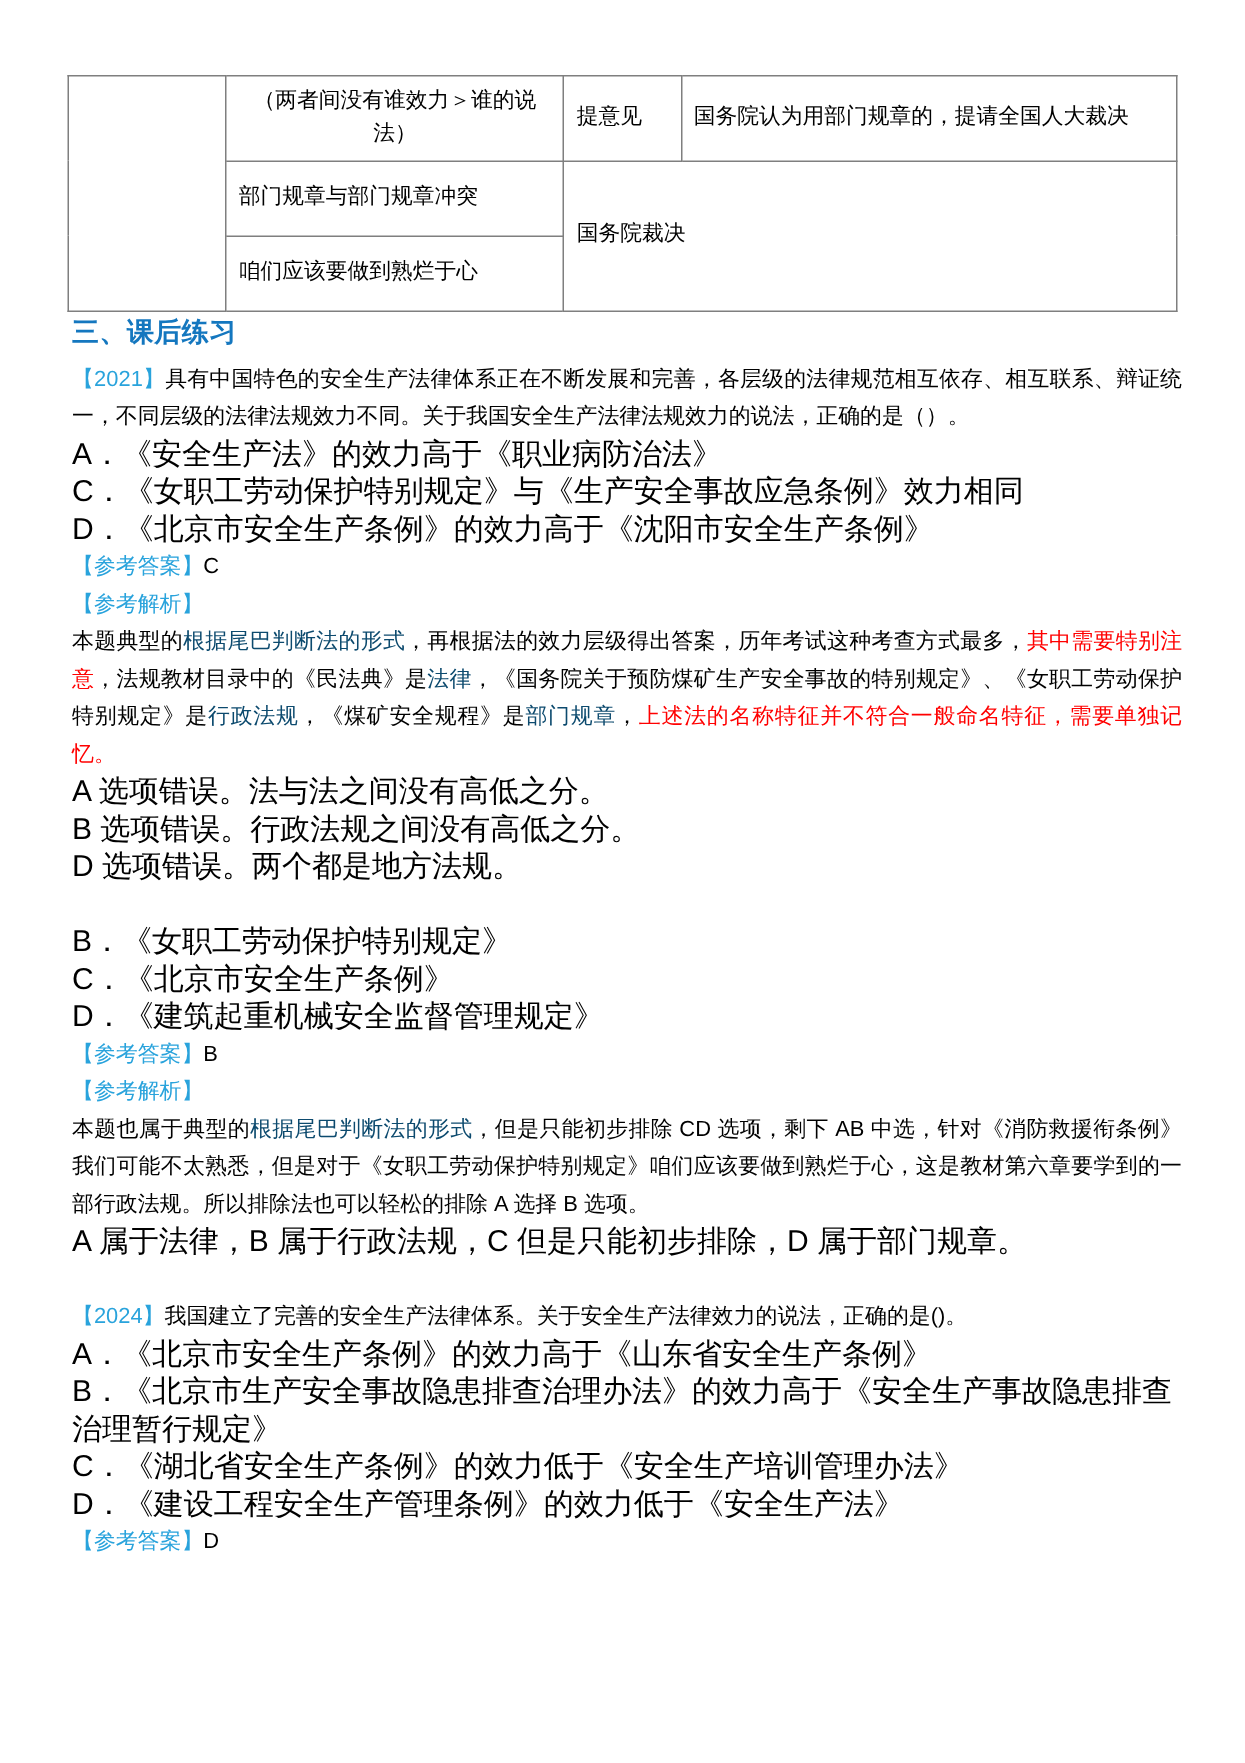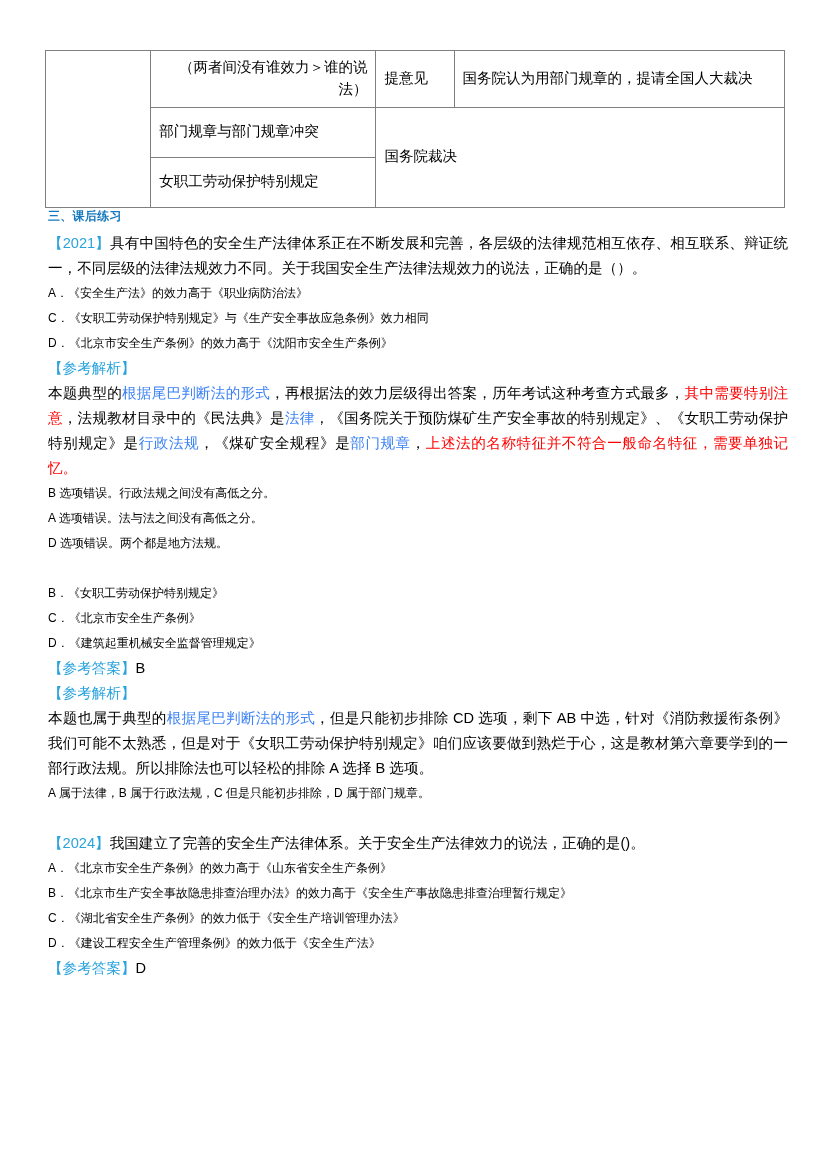--- a/index.html
+++ b/index.html
@@ -42,60 +42,60 @@
     font-size: 14.5px;
     line-height: 1.5;
     vertical-align: middle;
     color: #000;
   }
   .col-a { width: 105px; }
   .col-b { width: 225px; }
   .col-c { width: 78px; }
   .col-d { width: 330px; }
 
-  .cell-green { color: #21a35c; text-align: right; }
+  .cell-green { color: #21a35c; text-align: center; }
   .cell-red   { color: #ff0000; }
   .cell-plain { color: #000000; }
   .row-tall td { height: 37px; }
 
   
   .content {
     position: absolute;
     left: 48px;
     top: 207px;
     width: 740px;
   }
   .section-title {
     color: #1477bf;
     font-weight: bold;
-    font-size: 12px;
+    font-size: 18px;
     line-height: 1.6;
     margin: 0 0 5px 0;
     letter-spacing: 0.3px;
   }
   .para {
     font-size: 14.6px;
     line-height: 25px;
     margin: 0;
     color: #000;
     text-align: justify;
     word-break: break-all;
   }
   .opt {
-    font-size: 12px;
+    font-size: 20px;
     line-height: 25px;
     margin: 0;
     color: #000;
   }
   .gap {
     height: 25px;
   }
   .yearmark { color: #29a3dc; margin-top: 20px; }
   .label-ans { color: #29a3dc; }
-  .g { color: #3b82f6; }
+  .g { color: #0c4a6e; }
   .r { color: #ff0000; }
 </style>
 </head>
 <body>
 
 <div class="page">
 
   <div class="tbl-wrap">
     <table class="legal-table">
       <colgroup>
@@ -109,43 +109,44 @@
           <td rowspan="3" class="cell-plain"></td>
           <td class="cell-green">（两者间没有谁效力＞谁的说法）</td>
           <td class="cell-plain">提意见</td>
           <td class="cell-plain">国务院认为用部门规章的，提请全国人大裁决</td>
         </tr>
         <tr class="row-tall">
           <td class="cell-plain">部门规章与部门规章冲突</td>
           <td class="cell-red" rowspan="2" colspan="2">国务院裁决</td>
         </tr>
         <tr class="row-tall">
-          <td class="cell-plain">女职工劳动保护特别规定</td>
+          <td class="cell-plain">咱们应该要做到熟烂于心</td>
         </tr>
       </tbody>
     </table>
   </div>
 
   <div class="content">
 
     <h3 class="section-title">三、课后练习</h3>
 
     <p class="para"><span class="yearmark">【2021】</span><span>具有中国特色的安全生产法律体系正在不断发展和完善，各层级的法律规范相互依存、相互联系、辩证统一，不同层级的法律法规效力不同。关于我国安全生产法律法规效力的说法，正确的是（）。</span></p>
 
     <p class="opt">A．《安全生产法》的效力高于《职业病防治法》</p>
     <p class="opt">C．《女职工劳动保护特别规定》与《生产安全事故应急条例》效力相同</p>
     <p class="opt">D．《北京市安全生产条例》的效力高于《沈阳市安全生产条例》</p>
 
+    <p class="para"><span class="label-ans">【参考答案】</span><span>C</span></p>
 
     <p class="para"><span class="label-ans">【参考解析】</span></p>
 
     <p class="para"><span>本题典型的</span><span class="g">根据尾巴判断法的形式</span><span>，再根据法的效力层级得出答案，历年考试这种考查方式最多，</span><span class="r">其中需要特别注意</span><span>，法规教材目录中的《民法典》是</span><span class="g">法律</span><span>，《国务院关于预防煤矿生产安全事故的特别规定》、《女职工劳动保护特别规定》是</span><span class="g">行政法规</span><span>，《煤矿安全规程》是</span><span class="g">部门规章</span><span>，</span><span class="r">上述法的名称特征并不符合一般命名特征，需要单独记忆。</span></p>
 
+    <p class="opt">A 选项错误。法与法之间没有高低之分。</p>
     <p class="opt">B 选项错误。行政法规之间没有高低之分。</p>
-    <p class="opt">A 选项错误。法与法之间没有高低之分。</p>
     <p class="opt">D 选项错误。两个都是地方法规。</p>
 
     <div class="gap"></div>
 
 
     <p class="opt">B．《女职工劳动保护特别规定》</p>
     <p class="opt">C．《北京市安全生产条例》</p>
     <p class="opt">D．《建筑起重机械安全监督管理规定》</p>
 
     <p class="para"><span class="label-ans">【参考答案】</span><span>B</span></p>

